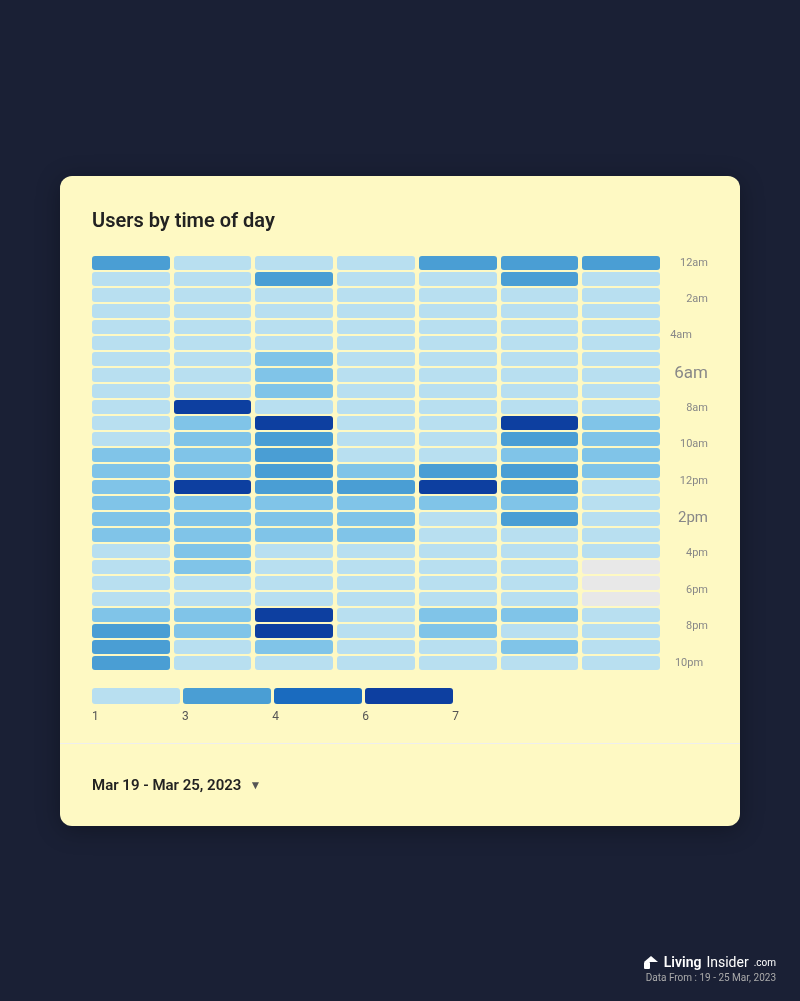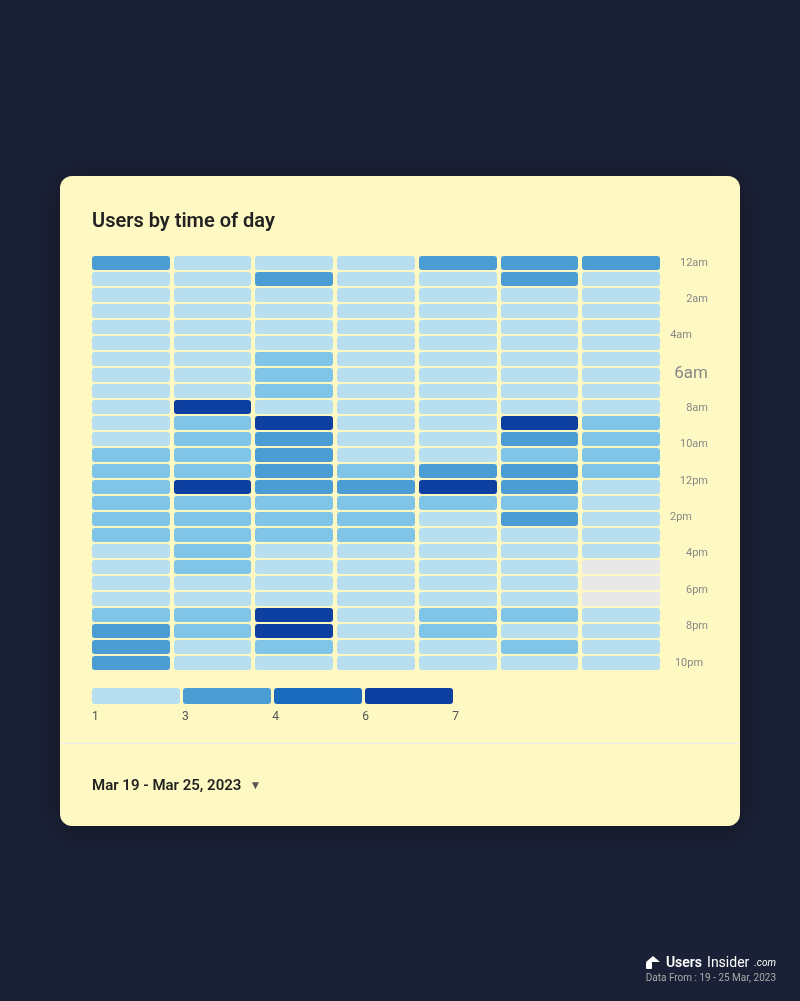--- a/index.html
+++ b/index.html
@@ -101,21 +101,20 @@
       font-weight: 600;
       display: flex;
       align-items: center;
       justify-content: flex-end;
       gap: 5px;
     }
     .brand-name .com {
       font-size: 10px;
       vertical-align: super;
       font-weight: 400;
-      font-style: italic;
     }
     .brand-sub {
       font-size: 10px;
       color: #aaa;
       margin-top: 2px;
     }
     .brand-icon {
       width: 16px;
       height: 16px;
       display: inline-block;
@@ -373,21 +372,21 @@
           </div>
         </div>
       <div class="y-labels" id="y-labels" style="display: flex; flex-direction: column; padding-left: 22px; width: 48px; height: 414px; position: relative;">
           <span style="position: absolute; top: 0px; right: 0px; font-size: 11px; color: rgb(136, 136, 136); line-height: 14px; text-align: right; width: 38px;">12am</span>
           <span style="position: absolute; top: 36.3636px; right: 0px; font-size: 11px; color: rgb(136, 136, 136); line-height: 14px; text-align: right; width: 38px;">2am</span>
           <span style="position: absolute; top: 72.7273px; right: 16px; font-size: 11px; color: rgb(136, 136, 136); line-height: 14px; text-align: right; width: 38px;">4am</span>
           <span style="position: absolute; top: 109.091px; right: 0px; font-size: 17px; color: rgb(136, 136, 136); line-height: 14px; text-align: right; width: 38px;">6am</span>
           <span style="position: absolute; top: 145.455px; right: 0px; font-size: 11px; color: rgb(136, 136, 136); line-height: 14px; text-align: right; width: 38px;">8am</span>
           <span style="position: absolute; top: 181.818px; right: 0px; font-size: 11px; color: rgb(136, 136, 136); line-height: 14px; text-align: right; width: 38px;">10am</span>
           <span style="position: absolute; top: 218.182px; right: 0px; font-size: 11px; color: rgb(136, 136, 136); line-height: 14px; text-align: right; width: 38px;">12pm</span>
-          <span style="position: absolute; top: 254.545px; right: 0px; font-size: 11px; color: rgb(136, 136, 136); line-height: 14px; width: 38px;">2pm</span>
+          <span style="position: absolute; top: 254.545px; right: 0px; font-size: 15px; color: rgb(136, 136, 136); line-height: 14px; text-align: right; width: 38px;">2pm</span>
           <span style="position: absolute; top: 290.909px; right: 0px; font-size: 11px; color: rgb(136, 136, 136); line-height: 14px; text-align: right; width: 38px;">4pm</span>
           <span style="position: absolute; top: 327.273px; right: 0px; font-size: 11px; color: rgb(136, 136, 136); line-height: 14px; text-align: right; width: 38px;">6pm</span>
           <span style="position: absolute; top: 363.636px; right: 0px; font-size: 11px; color: rgb(136, 136, 136); line-height: 14px; text-align: right; width: 38px;">8pm</span>
           <span style="position: absolute; top: 400px; right: 0px; font-size: 11px; color: rgb(136, 136, 136); line-height: 14px; text-align: center; width: 38px;">10pm</span>
         </div>
     </div>
 
 
     <div style="margin-top:18px;">
       <div style="display:flex; flex-direction:row; gap:3px; align-items:center;">
@@ -413,18 +412,18 @@
     </div>
   </div>
 </div>
 
 <div class="branding">
   <div class="brand-name">
     <svg class="brand-icon" viewBox="0 0 16 16" fill="white">
       <rect x="1" y="8" width="6" height="7" rx="1"></rect>
       <polygon points="8,2 15,8 1,8"></polygon>
     </svg>
-    <span>Users</span>
+    <span>Living</span>
       <span style="font-weight:400;">Insider</span>
       <sup class="com">.com</sup>
   </div>
   <div class="brand-sub">Data From : 19 - 25 Mar, 2023</div>
 </div>
 
 </body></html>

